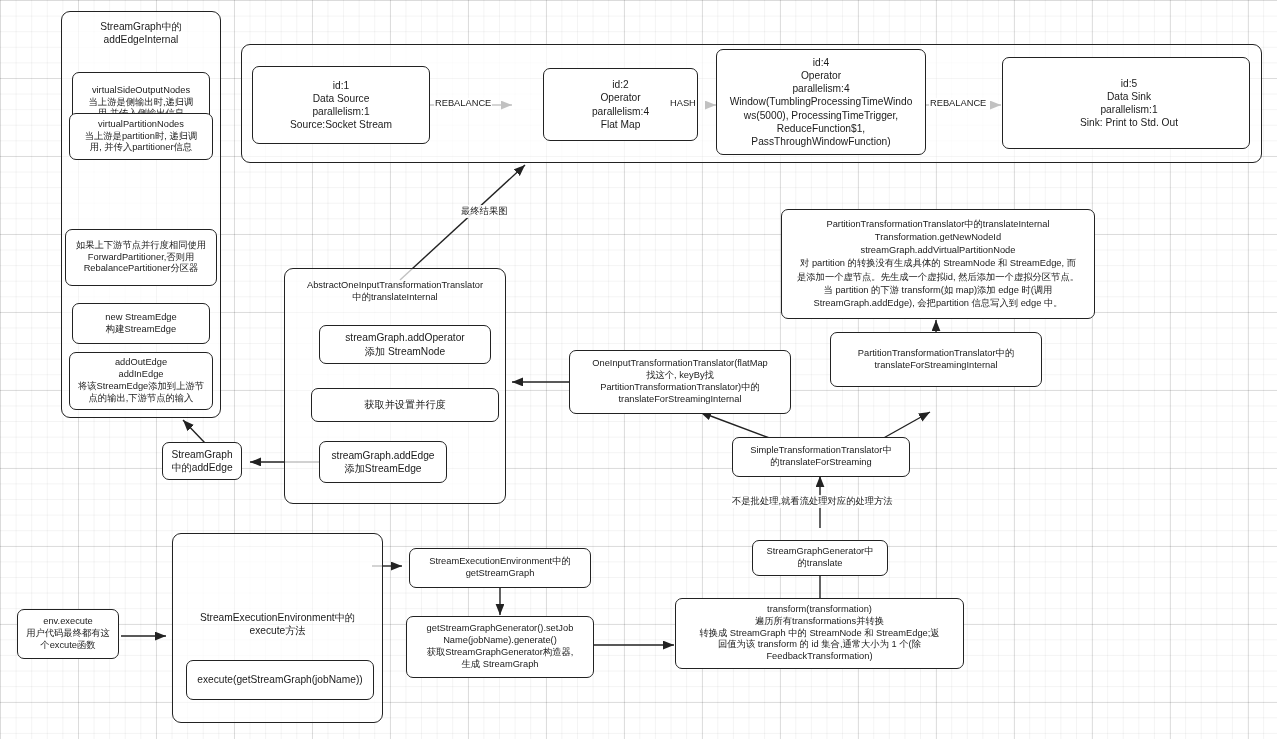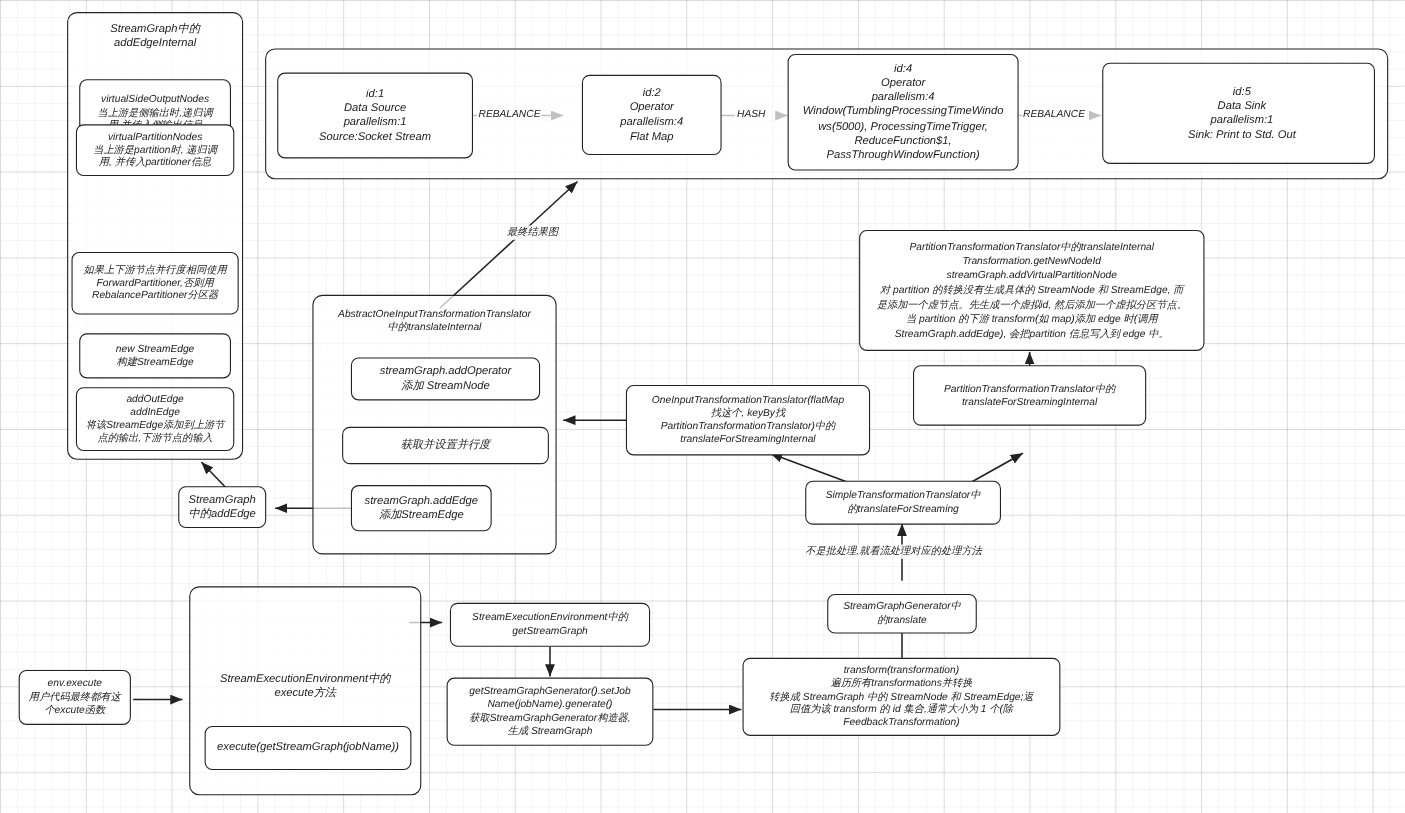--- a/index.html
+++ b/index.html
@@ -9,21 +9,21 @@
     background-image:
       linear-gradient(to right, rgba(0,0,0,0.045) 1px, transparent 1px),
       linear-gradient(to bottom, rgba(0,0,0,0.045) 1px, transparent 1px),
       linear-gradient(to right, rgba(0,0,0,0.10) 1px, transparent 1px),
       linear-gradient(to bottom, rgba(0,0,0,0.10) 1px, transparent 1px);
     background-size:15.6px 15.6px, 15.6px 15.6px, 78px 78px, 78px 78px;
     background-position:0 0,0 0,0 0,0 0;
     font-family:"Liberation Sans", sans-serif;
     color:#1a1a1a;
   }
-  #canvas{position:relative;width:1277px;height:739px;font-style:italic;}
+  #canvas{position:relative;width:1277px;height:739px;}
   svg#wires{position:absolute;left:0;top:0;width:1277px;height:739px;pointer-events:none;}
   .box{
     position:absolute;box-sizing:border-box;
     border:1.4px solid #222;border-radius:7px;
     background:#fff;
     display:flex;align-items:center;justify-content:center;
     text-align:center;line-height:1.28;
     white-space:pre-line;
     padding:3px 5px;
   }
@@ -110,21 +110,21 @@
 addInEdge
 将该StreamEdge添加到上游节
 点的输出,下游节点的输入</div>
 
   <div class="group" style="left:241px;top:44px;width:1021px;height:119px;"></div>
 
   <div class="box f10" style="left:252px;top:66px;width:178px;height:78px;">id:1
 Data Source
 parallelism:1
 Source:Socket Stream</div>
-  <div class="box f10" style="left:529px;top:68px;width:127px;height:73px;">id:2
+  <div class="box f10" style="left:543px;top:68px;width:155px;height:73px;">id:2
 Operator
 parallelism:4
 Flat Map</div>
   <div class="box f10" style="left:716px;top:49px;width:210px;height:106px;">id:4
 Operator
 parallelism:4
 Window(TumblingProcessingTimeWindo
 ws(5000), ProcessingTimeTrigger,
 ReduceFunction$1,
 PassThroughWindowFunction)</div>

